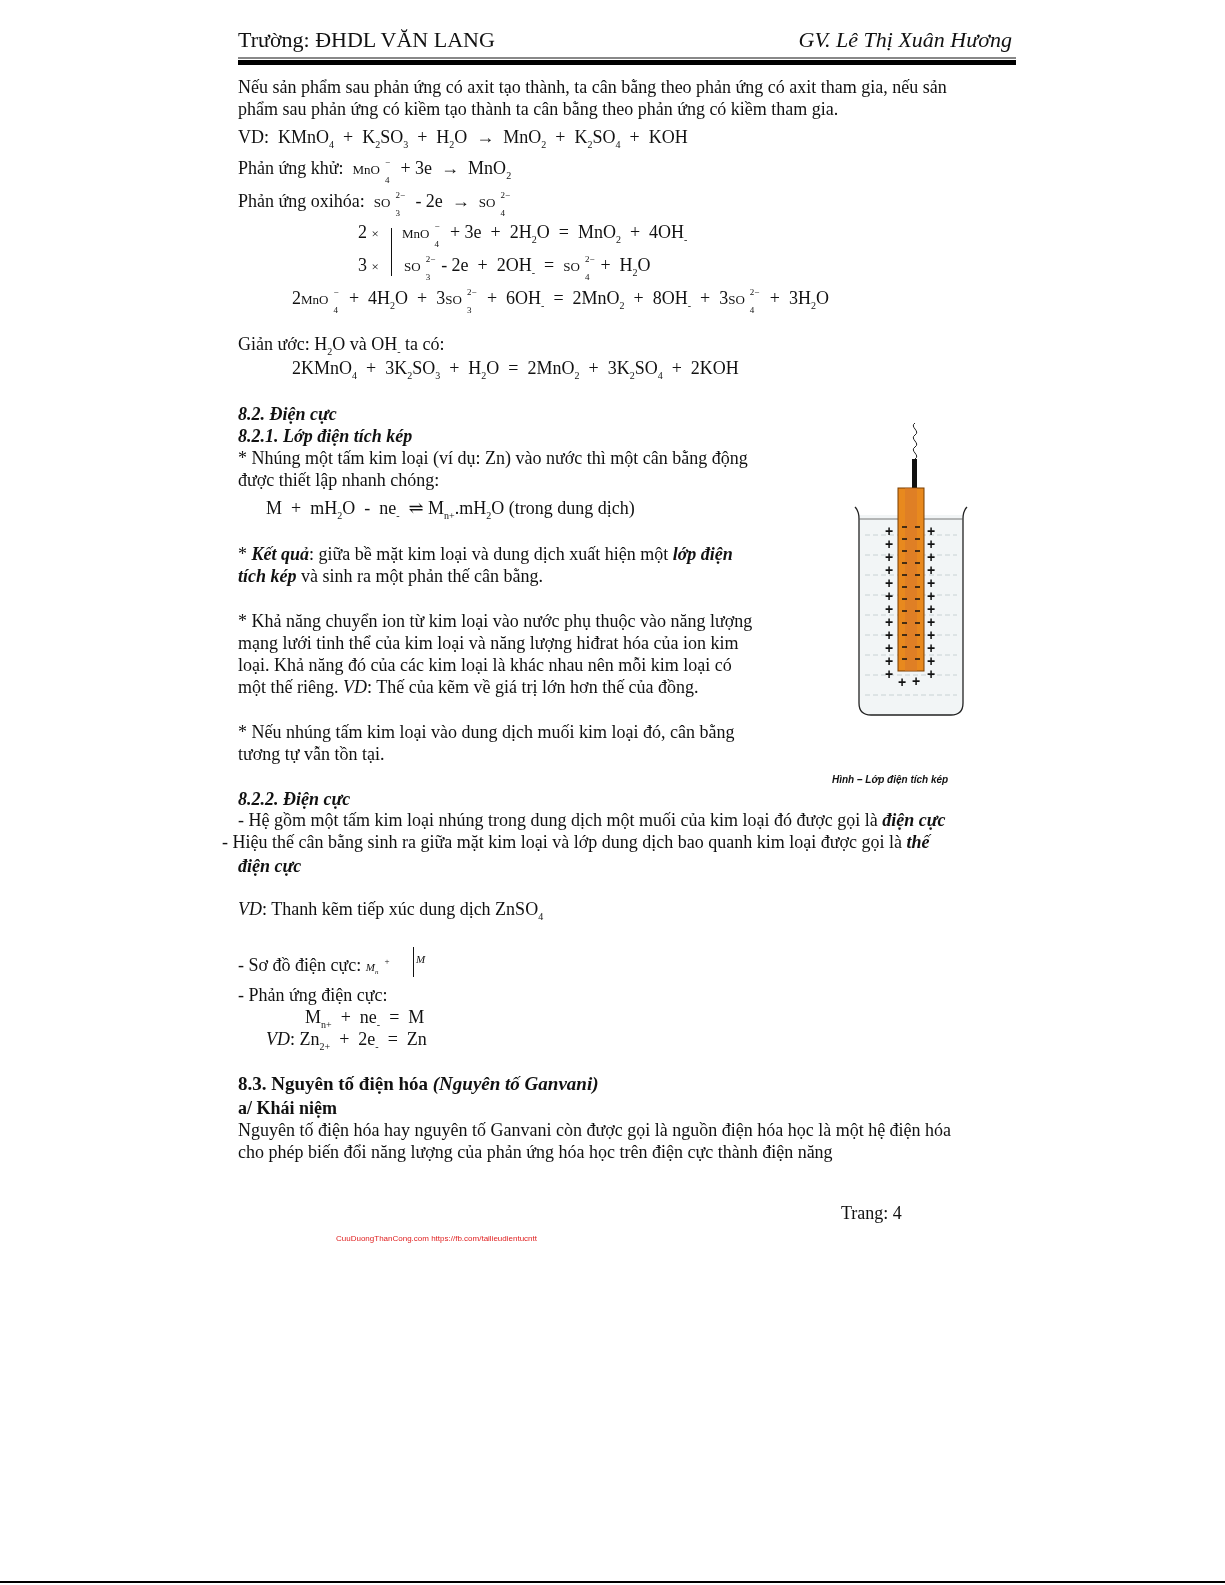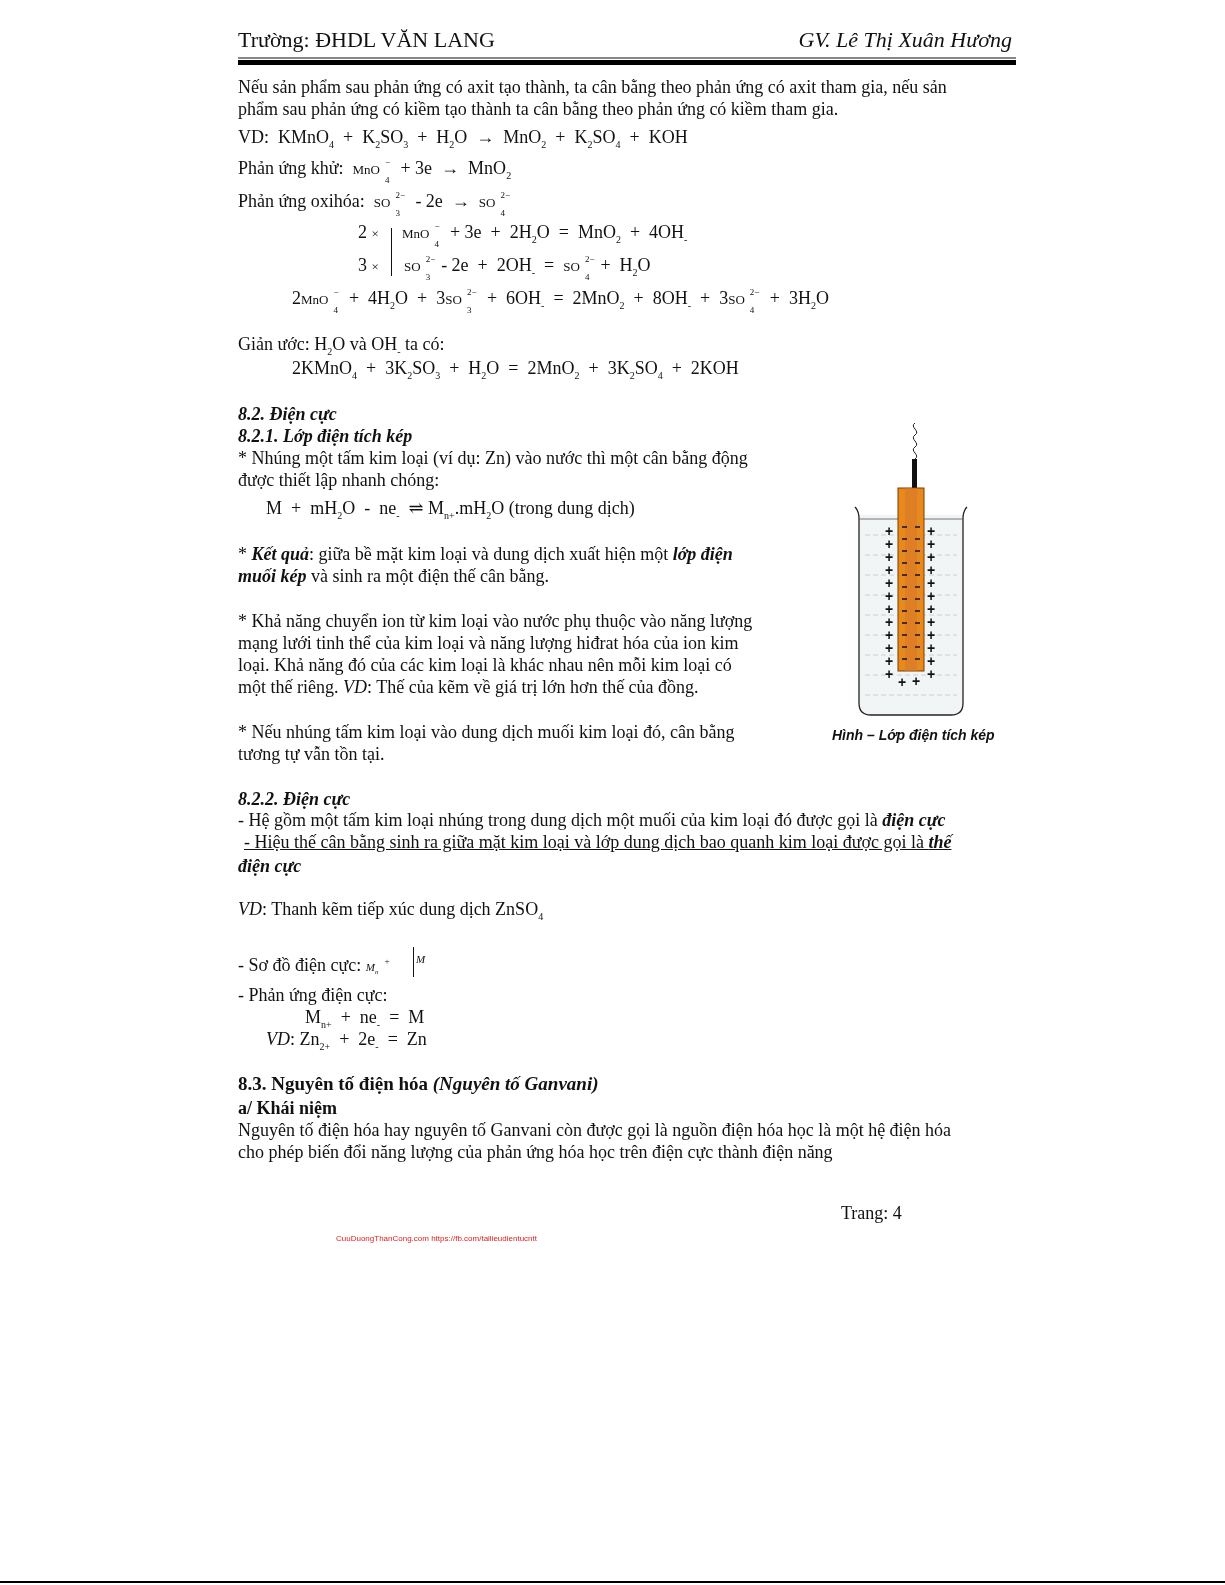--- a/index.html
+++ b/index.html
@@ -13,21 +13,21 @@
   .b{font-weight:bold;text-align:center;}
   sub,sup{font-size:10px;}
   .sm{font-size:13px;}
   .ion{display:inline-block;position:relative;font-size:13px;margin-right:16px;}
   .ion .sp{position:absolute;left:100%;top:-8px;font-size:9px;margin-left:5px;}
   .ion .sb{position:absolute;left:100%;top:10px;font-size:9px;margin-left:5px;}
   .rule1{left:238px;top:57px;width:778px;height:2px;background:#888;}
   .rule2{left:238px;top:60px;width:778px;height:5px;background:#000;}
   .bottom-rule{left:0;top:1581px;width:1225px;height:2px;background:#000;}
   .watermark{color:#e02020;font-family:"Liberation Sans",sans-serif;font-size:8px;}
-  .caption{font-family:"Liberation Sans",sans-serif;font-size:14px;font-weight:bold;font-style:italic;}
+  .caption{font-family:"Liberation Sans",sans-serif;font-size:10px;font-weight:bold;font-style:italic;margin-top:47px;}
   .brace{border-left:1.5px solid #111;}
 </style>
 </head>
 <body>
 
 <div class="abs t hdr" style="left:238px;top:29px;">Trường: ĐHDL VĂN LANG</div>
 <div class="abs t hdr it" style="right:213px;top:29px;">GV. Lê Thị Xuân Hương</div>
 <div class="abs rule1"></div>
 <div class="abs rule2"></div>
 
@@ -73,21 +73,21 @@
 <div class="abs t" style="left:238px;top:447px;">* Nhúng một tấm kim loại (ví dụ: Zn) vào nước thì một cân bằng động</div>
 <div class="abs t" style="left:238px;top:469px;">được thiết lập nhanh chóng:</div>
 <div class="abs t" style="left:266px;top:497px;">
   M &nbsp;+&nbsp; mH<sub>2</sub>O &nbsp;-&nbsp; ne<sub>-</sub> &nbsp;⇌ M<sub>n+</sub>.mH<sub>2</sub>O (trong dung dịch)
 </div>
 
 <div class="abs t" style="left:238px;top:543px;width:562px;">
   <span>* </span><span class="bi">Kết quả</span><span>: giữa bề mặt kim loại và dung dịch xuất hiện một </span><span class="bi">lớp điện</span>
 </div>
 <div class="abs t" style="left:238px;top:565px;">
-  <span class="bi">muối kép</span><span> và sinh ra một điện thế cân bằng.</span>
+  <span class="bi">tích kép</span><span> và sinh ra một phản thế cân bằng.</span>
 </div>
 
 <div class="abs t" style="left:238px;top:610px;">* Khả năng chuyển ion từ kim loại vào nước phụ thuộc vào năng lượng</div>
 <div class="abs t" style="left:238px;top:632px;">mạng lưới tinh thể của kim loại và năng lượng hiđrat hóa của ion kim</div>
 <div class="abs t" style="left:238px;top:654px;">loại. Khả năng đó của các kim loại là khác nhau nên mỗi kim loại có</div>
 <div class="abs t" style="left:238px;top:676px;">
   <span>một thế riêng. </span><span class="it">VD</span><span>: Thế của kẽm về giá trị lớn hơn thế  của đồng.</span>
 </div>
 
 <div class="abs t" style="left:238px;top:721px;">* Nếu nhúng tấm kim loại vào dung dịch muối kim loại đó, cân bằng</div>
@@ -174,21 +174,21 @@
         <text x="67" y="271">+</text>
     </g>
   </svg>
 </div>
 <div class="abs caption" style="left:832px;top:727px;">Hình – Lớp điện tích kép</div>
 
 <div class="abs t bi" style="left:238px;top:788px;">8.2.2. Điện cực</div>
 <div class="abs t" style="left:238px;top:809px;">
   <span>- Hệ gồm một tấm kim loại nhúng trong dung dịch một muối của kim loại đó được gọi là </span><span class="bi">điện cực</span>
 </div>
-<div class="abs t" style="left:244px;top:831px;text-decoration:underline;">
+<div class="abs t" style="left:222px;top:831px;">
   <span>- Hiệu thế cân bằng sinh ra giữa mặt kim loại và lớp dung dịch bao quanh kim loại được gọi là </span><span class="bi">thế</span>
 </div>
 <div class="abs t bi" style="left:238px;top:855px;">điện cực</div>
 
 <div class="abs t" style="left:238px;top:898px;">
   <span class="it">VD</span>: Thanh kẽm tiếp xúc dung dịch ZnSO<sub>4</sub>
 </div>
 
 <div class="abs t" style="left:238px;top:950px;">
   <span>- Sơ đồ điện cực:</span>

